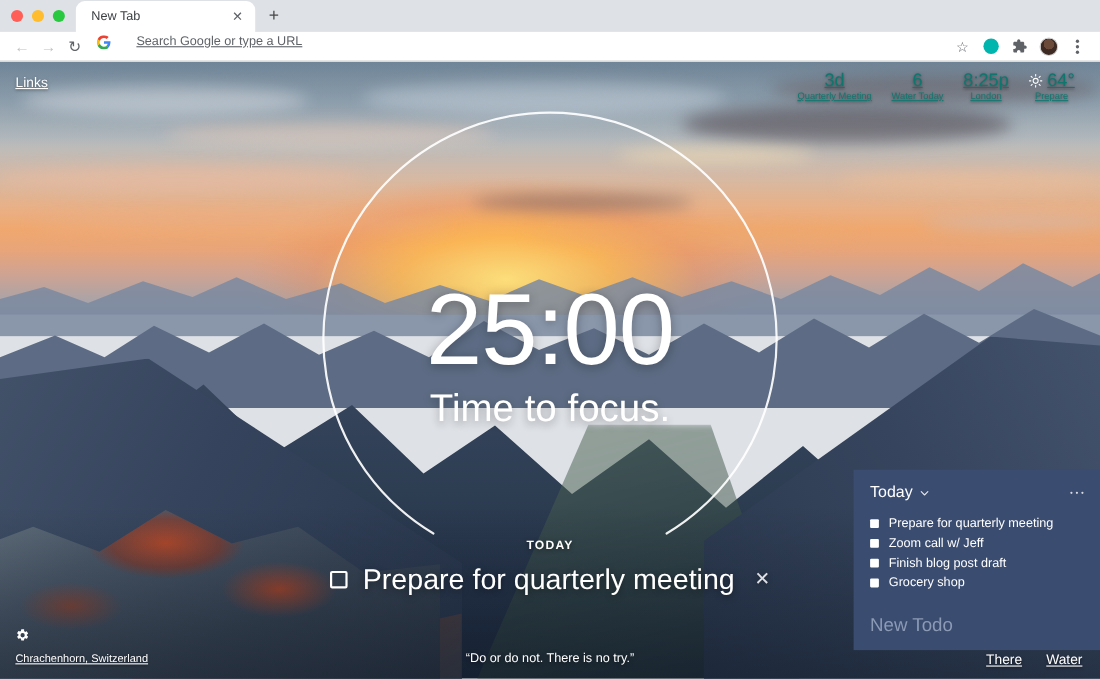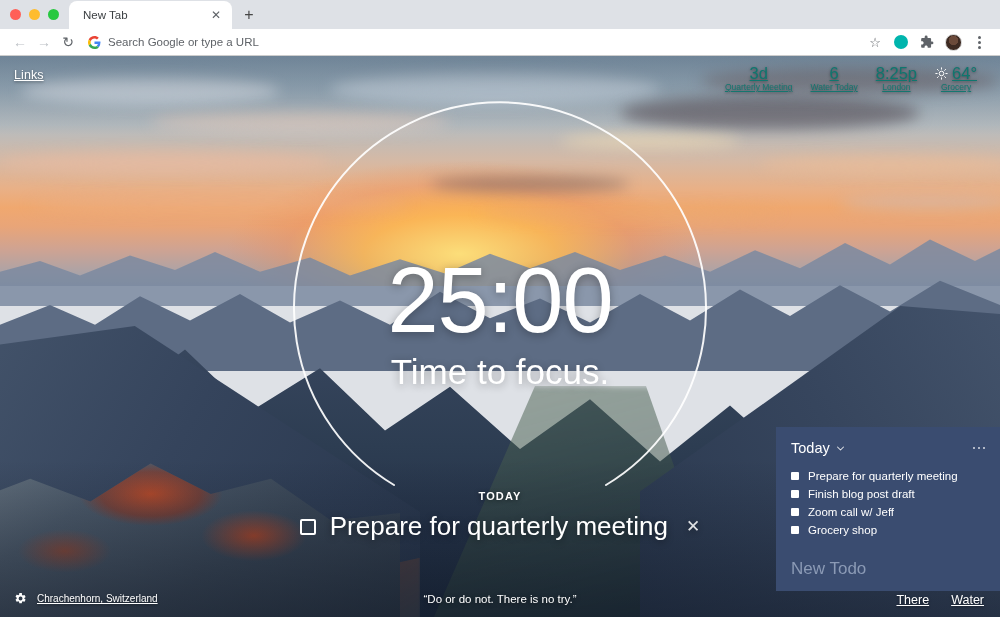--- a/index.html
+++ b/index.html
@@ -46,22 +46,22 @@
     background: #ffffff; display: flex; align-items: center; padding: 0 8px;
     border-bottom: 1px solid #cdcdcd;
   }
   .nav-btn {
     width: 24px; height: 22px; display: flex; align-items: center; justify-content: center;
     font-size: 14px; color: #bdc1c6;
   }
   .nav-btn.active { color: #5f6368; }
   .omnibox {
     flex: 1; height: 20px; margin: 0 6px 0 8px;
-    display: flex; align-items: center; gap: 7px;
-    font-size: 11.5px; color: #5f6368;
+    display: flex; align-items: flex-start; gap: 23px;
+    font-size: 11.5px; color: #5f6368; text-decoration: underline;
   }
   .g-icon { width: 13px; height: 13px; flex: 0 0 13px; }
   .tb-icons { display: flex; align-items: center; gap: 4px; padding-right: 2px; }
   .tb-icon {
     width: 22px; height: 22px; display: flex; align-items: center; justify-content: center;
     color: #5f6368; font-size: 13px;
   }
   .ext-dot { width: 14px; height: 14px; border-radius: 50%; background: #00b5ad; display:block; }
   .avatar {
     width: 17px; height: 17px; border-radius: 50%;
@@ -214,21 +214,21 @@
   .chev { width: 9px; height: 9px; opacity: .85; }
   .dots { display: flex; gap: 2.5px; align-items: center; opacity: .8; }
   .dots i { width: 2.5px; height: 2.5px; border-radius: 50%; background: #fff; display: block; }
   .todo-item { display: flex; align-items: center; gap: 9px; padding: 3px 0; font-size: 11.5px; }
   .todo-box { width: 8px; height: 8px; background: #fff; flex: 0 0 8px; border-radius: 1px; }
   .todo-new { margin-top: 20px; font-size: 17px; color: #8b9ab5; }
 
   
   .bottom-left {
     position: absolute; left: 14px; bottom: 12px;
-    display: flex; align-items: center; gap: 10px; color: #fff; font-size: 10px;
+    display: flex; gap: 10px; color: #fff; font-size: 10px; flex-direction: column;
   }
   .gear { width: 13px; height: 13px; }
   .quote {
     position: absolute; left: 0; right: 0; bottom: 12px; text-align: center;
     color: #fff; font-size: 11.5px; text-shadow: 0 1px 4px rgba(0,0,0,.5);
   }
   .bottom-right {
     position: absolute; right: 16px; bottom: 10px;
     display: flex; align-items: center; gap: 22px; color: #fff; font-size: 12.5px;
   }
@@ -352,21 +352,21 @@
                   <line x1="20" y1="12" x2="22.5" y2="12"></line>
                 <line x1="4.4" y1="4.4" x2="6.2" y2="6.2"></line>
                   <line x1="17.8" y1="17.8" x2="19.6" y2="19.6"></line>
                 <line x1="19.6" y1="4.4" x2="17.8" y2="6.2"></line>
                   <line x1="6.2" y1="17.8" x2="4.4" y2="19.6"></line>
               </g>
               <circle cx="12" cy="12" r="4.2" fill="none" stroke="#fff" stroke-width="1.8"></circle>
             </svg>
             <span>64°</span>
           </div>
-          <div class="lbl">Grocery</div>
+          <div class="lbl">Prepare</div>
         </div>
       </div>
 
       <div class="ring">
         <svg viewBox="0 0 424 424">
           <path d="M 106 395 A 206 206 0 1 1 318 395" fill="none" stroke="#ffffff" stroke-width="2" stroke-linecap="round" opacity="0.92"></path>
         </svg>
       </div>
 
       <div class="timer-block">
@@ -397,25 +397,25 @@
               <i></i>
             </span>
         </div>
 
         <div class="todo-item">
           <span class="todo-box"></span>
           <span>Prepare for quarterly meeting</span>
         </div>
         <div class="todo-item">
           <span class="todo-box"></span>
-          <span>Finish blog post draft</span>
+          <span>Zoom call w/ Jeff</span>
         </div>
         <div class="todo-item">
           <span class="todo-box"></span>
-          <span>Zoom call w/ Jeff</span>
+          <span>Finish blog post draft</span>
         </div>
         <div class="todo-item">
           <span class="todo-box"></span>
           <span>Grocery shop</span>
         </div>
 
         <div class="todo-new">New Todo</div>
       </div>
 
       <div class="bottom-left txt-shadow">

